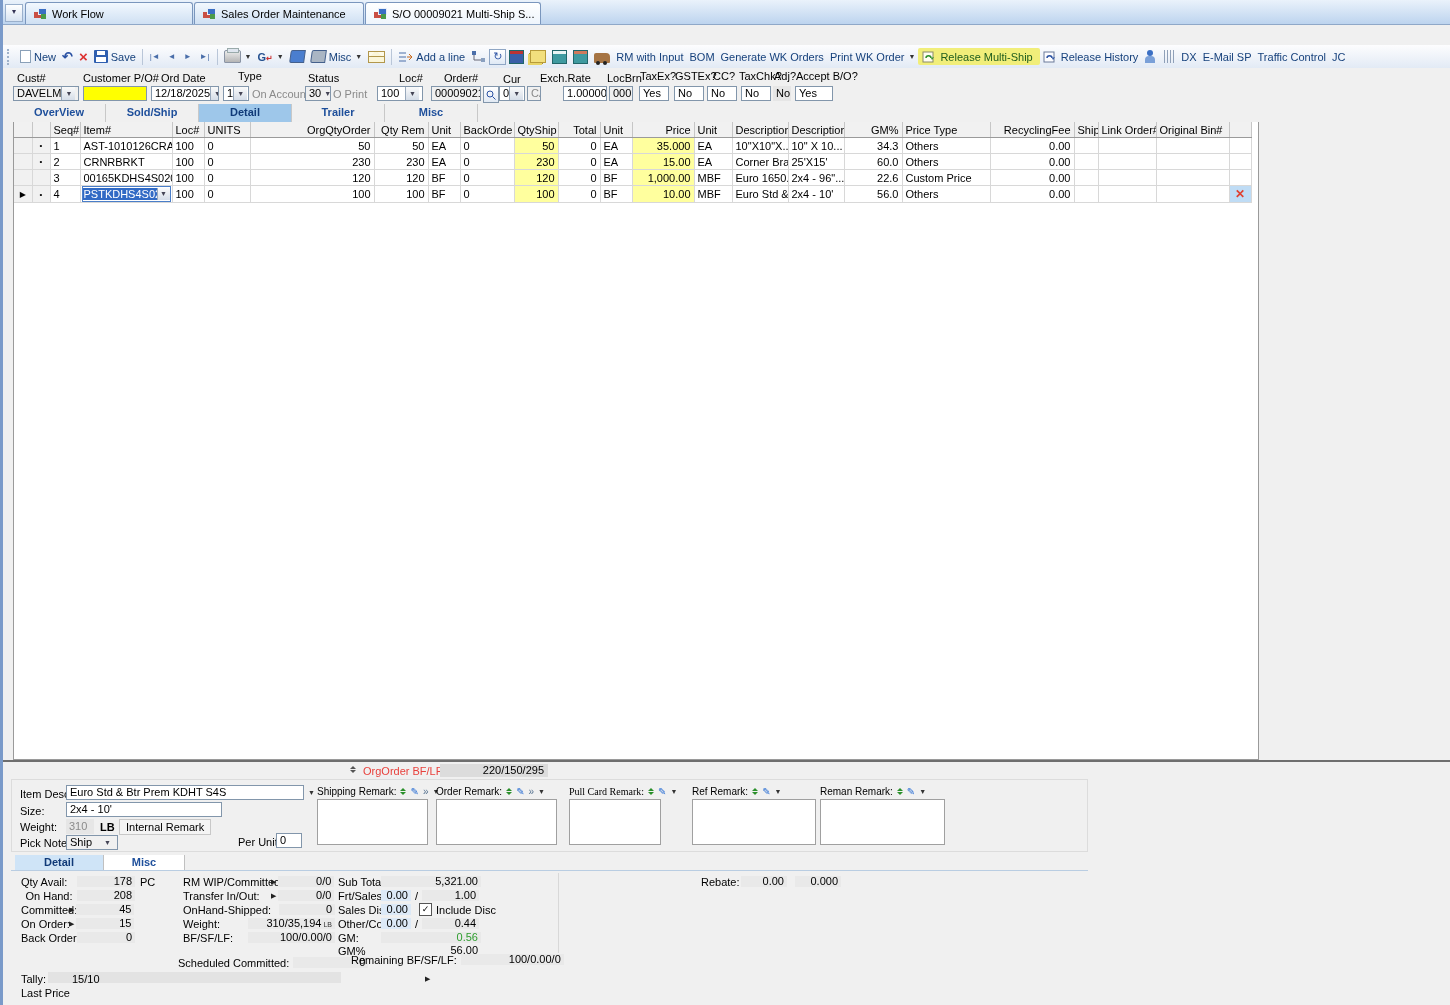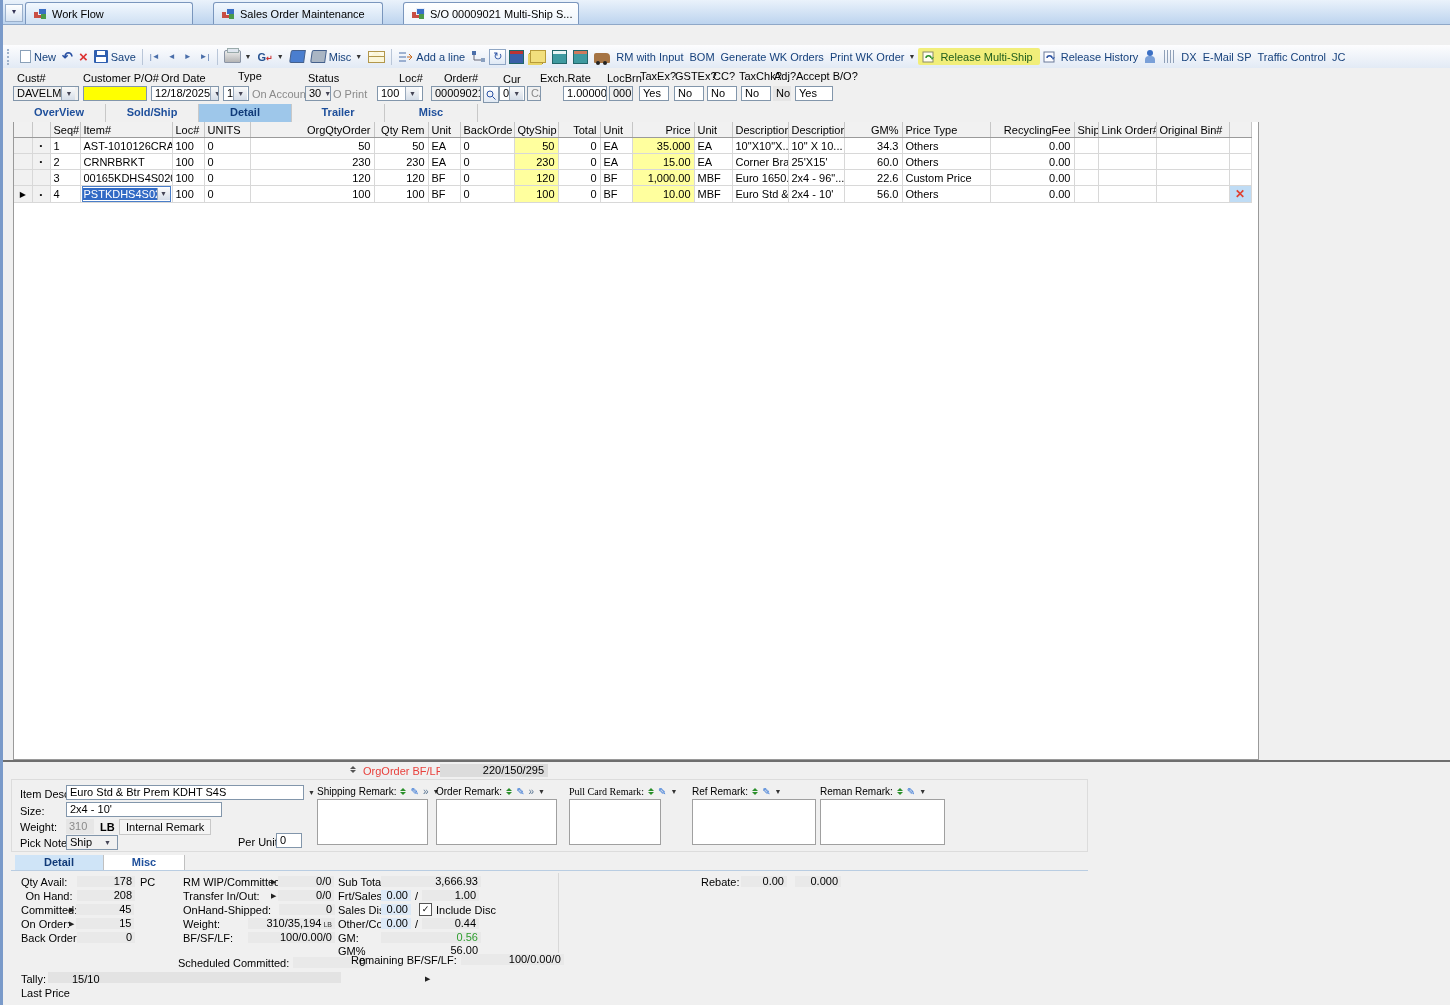--- a/index.html
+++ b/index.html
@@ -2,21 +2,21 @@
 <html><head>
 <meta charset="utf-8">
 <style>
   html,body{margin:0;padding:0;background:#e4e4e4}
   body{width:1450px;height:1005px;font-family:"Liberation Sans",sans-serif;font-size:11px;color:#000;overflow:hidden}
   .window{position:relative;width:1450px;height:1005px;background:#f0f0f0;border-left:3px solid #7a9ac9;box-sizing:border-box}
 
   
   .tabbar{position:absolute;left:0;top:0;right:0;height:24px;background:linear-gradient(#eaf2fb,#bdd4ef);border-bottom:1px solid #8fa8c8;display:flex;align-items:flex-end}
   .tab-drop{width:16px;height:16px;margin:0 2px 2px 2px;border:1px solid #9ab0cc;background:linear-gradient(#fff,#d8e4f2);text-align:center;line-height:14px;font-size:8px;color:#335}
-  .dtab{display:flex;align-items:center;gap:5px;height:21px;margin-right:20px;padding:0 8px;border:1px solid #7a96bd;border-bottom:none;border-radius:3px 3px 0 0;background:linear-gradient(#f2f8fe,#cfe0f3);white-space:nowrap;overflow:hidden}
+  .dtab{display:flex;align-items:center;gap:5px;height:21px;margin-right:1px;padding:0 8px;border:1px solid #7a96bd;border-bottom:none;border-radius:3px 3px 0 0;background:linear-gradient(#f2f8fe,#cfe0f3);white-space:nowrap;overflow:hidden}
   .dtab.active{background:linear-gradient(#ffffff,#eef5fc)}
   .appicon{position:relative;width:13px;height:11px;flex:0 0 13px}
   .appicon i{position:absolute;display:block}
   .appicon .a{left:0;top:4px;width:7px;height:6px;background:#c94f44}
   .appicon .b{left:4px;top:0;width:9px;height:7px;background:#3a6fc4;border:1px solid #e8eef8;box-sizing:border-box}
   .appicon .c{left:7px;top:6px;width:5px;height:5px;background:#4a9a4a}
 
   
   .menubar{position:absolute;left:0;top:24px;right:0;height:21px;background:linear-gradient(#fbfcfe,#eef2f8);border-bottom:1px solid #d9e0ea;display:flex;align-items:center;color:#1b3f7e}
   .menubar span{padding:0 12px}
@@ -735,21 +735,21 @@
           <span class="pbox" style="width: 87px;">310/35,194<span class="lbsm">LB</span></span>
         </div>
         <div class="prow" style="left: 172px; top: 60px;">
           <span class="plabel" style="width: 65px;">BF/SF/LF:</span>
           <span class="pbox" style="width: 87px;">100/0.00/0</span>
         </div>
       </div>
 
     <div class="prow" style="left:327px;top:4px">
       <span class="plabel" style="width:43px">Sub Total:</span>
-      <span class="pbox" style="width:100px">3,666.93</span>
+      <span class="pbox" style="width:100px">5,321.00</span>
     </div>
     <div class="prow" style="left:327px;top:18px">
       <span class="plabel" style="width:43px">Frt/Sales:</span>
       <span class="pbox blue" style="width:30px">0.00</span>
       <span style="margin:0 4px">/</span>
       <span class="pbox" style="width:57px">1.00</span>
     </div>
     <div class="prow" style="left:327px;top:32px">
       <span class="plabel" style="width:43px">Sales Disc:</span>
       <span class="pbox blue" style="width:30px">0.00</span>

